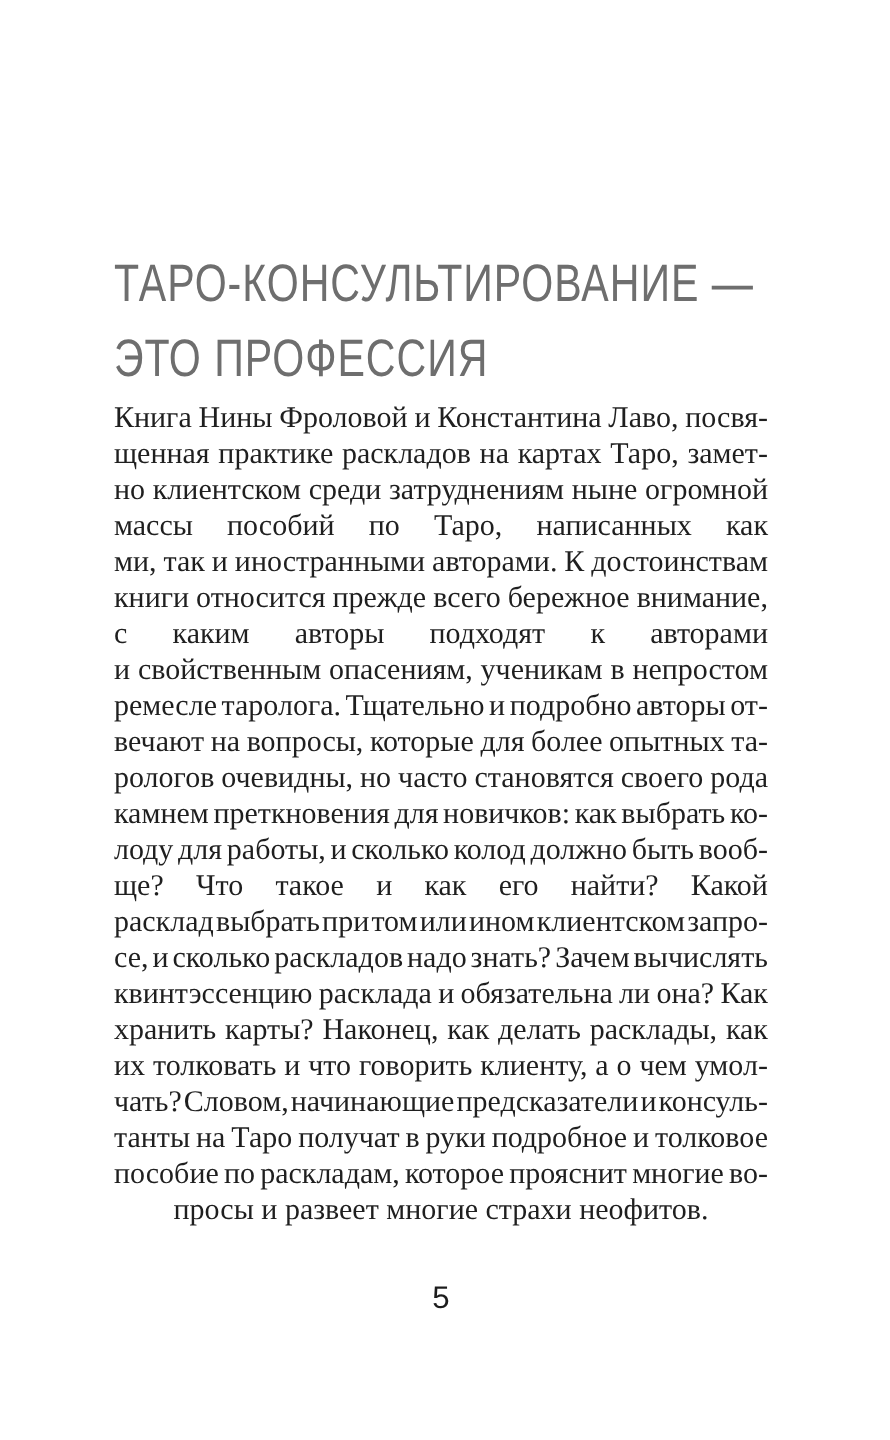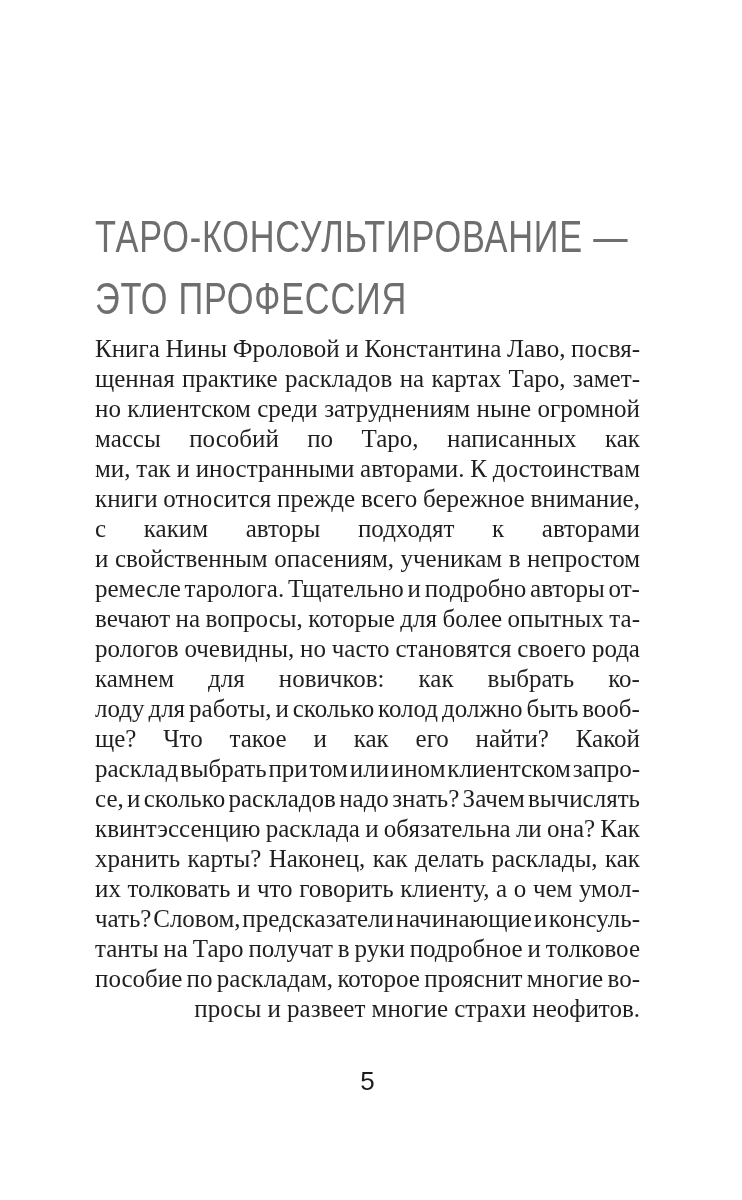--- a/index.html
+++ b/index.html
@@ -44,21 +44,21 @@
   }
   .tline {
     display: flex;
     justify-content: space-between;
   }
   .tline span {
     white-space: nowrap;
   }
   .tline-last {
     display: block;
-    text-align: right;
+    text-align: center;
   }
   .page-number {
     margin-top: 42px;
     width: 545px;
     text-align: center;
     font-family: "Liberation Sans", sans-serif;
     font-size: 26px;
     line-height: 30px;
     color: var(--color-page_number, #1c1c1c);
   }
@@ -163,20 +163,21 @@
         <span>рологов</span>
         <span>очевидны,</span>
         <span>но</span>
         <span>часто</span>
         <span>становятся</span>
         <span>своего</span>
         <span>рода</span>
       </div>
       <div class="tline">
         <span>камнем</span>
+        <span>преткновения</span>
         <span>для</span>
         <span>новичков:</span>
         <span>как</span>
         <span>выбрать</span>
         <span>ко-</span>
       </div>
       <div class="tline">
         <span>лоду</span>
         <span>для</span>
         <span>работы,</span>
@@ -243,22 +244,22 @@
         <span>говорить</span>
         <span>клиенту,</span>
         <span>а</span>
         <span>о</span>
         <span>чем</span>
         <span>умол-</span>
       </div>
       <div class="tline">
         <span>чать?</span>
         <span>Словом,</span>
+        <span>начинающие</span>
         <span>предсказатели</span>
-        <span>начинающие</span>
         <span>и</span>
         <span>консуль-</span>
       </div>
       <div class="tline">
         <span>танты</span>
         <span>на</span>
         <span>Таро</span>
         <span>получат</span>
         <span>в</span>
         <span>руки</span>

